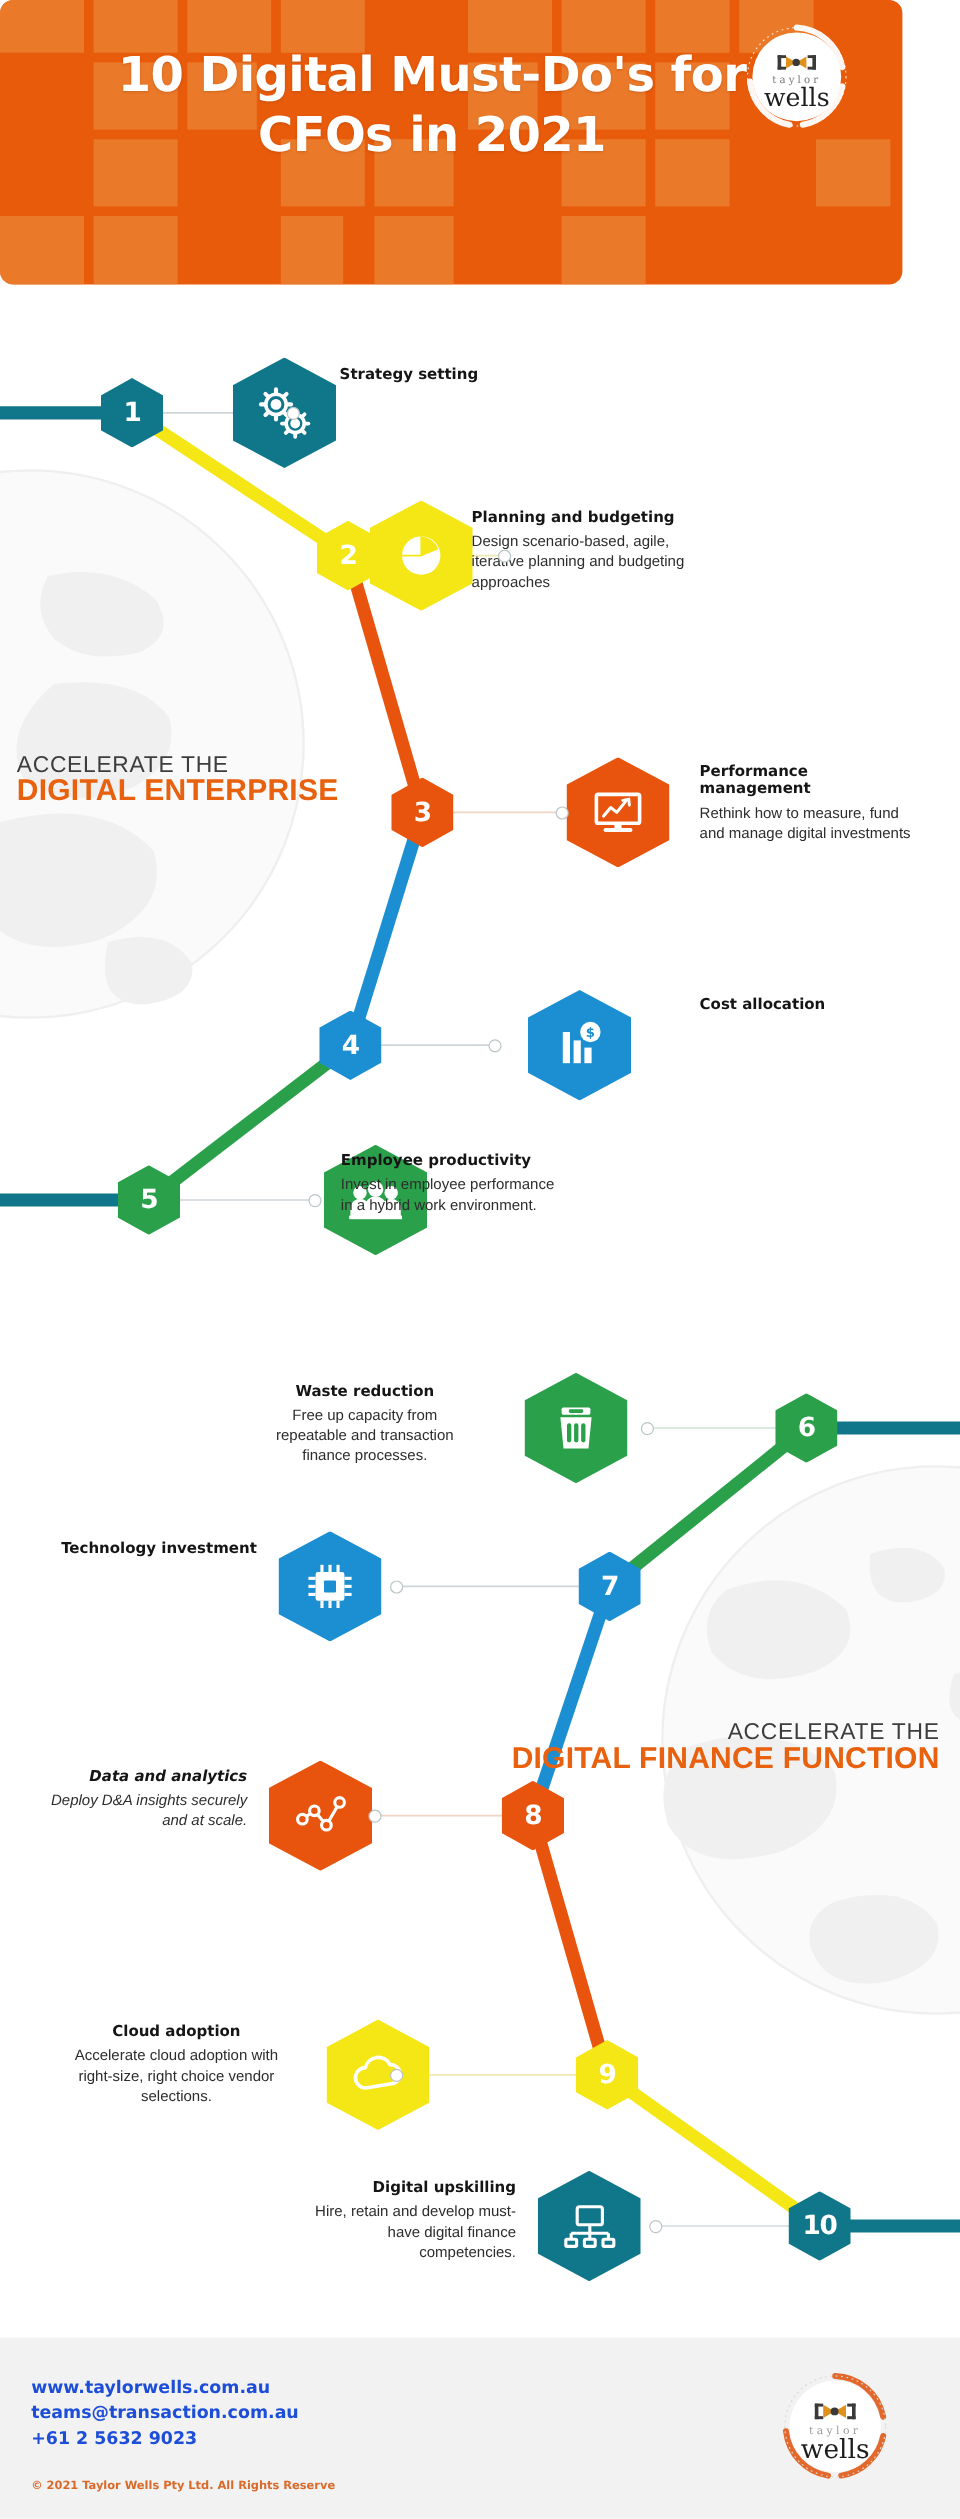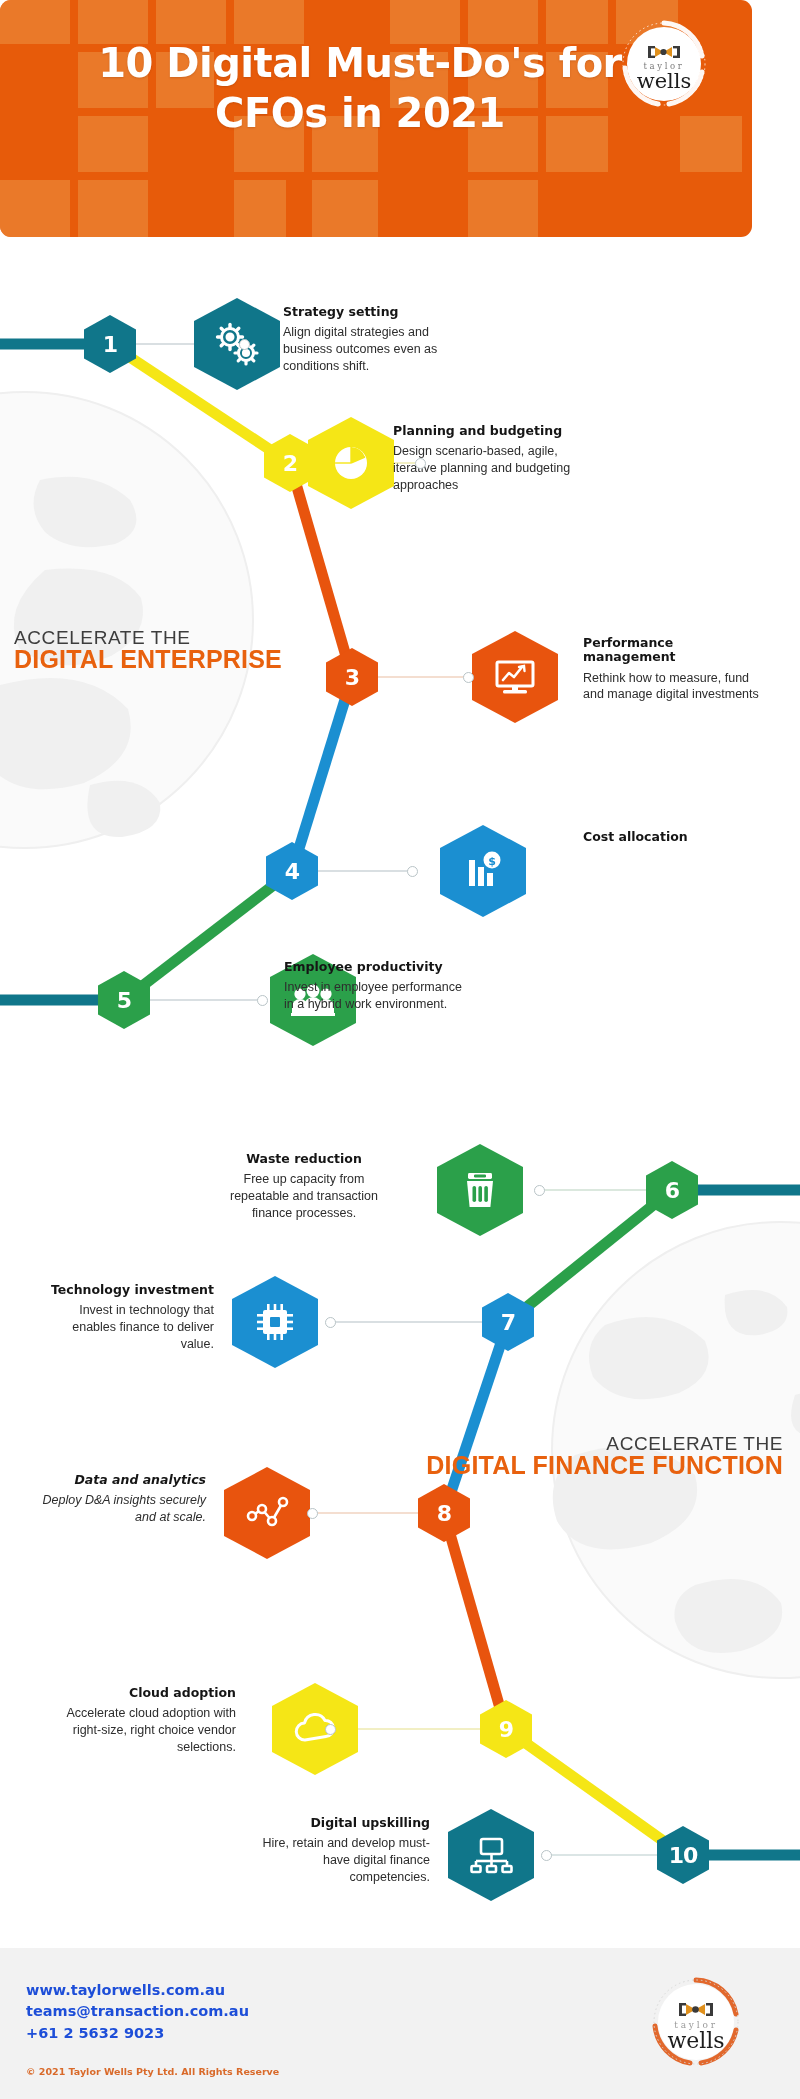--- a/index.html
+++ b/index.html
@@ -260,21 +260,20 @@
         <line x1="41" y1="32" x2="44" y2="32"></line>
       <line x1="25.2" y1="24.2" x2="27.4" y2="26.4"></line>
         <line x1="38.6" y1="37.6" x2="40.8" y2="39.8"></line>
       <line x1="40.8" y1="24.2" x2="38.6" y2="26.4"></line>
         <line x1="27.4" y1="37.6" x2="25.2" y2="39.8"></line>
     </g>
   </svg>
 </div>
 <div class="tb" style="left:283px; top:305px;">
   <div class="ttl">Strategy setting</div>
-  <div class="dsc">Align digital strategies and business outcomes even as conditions shift.</div>
 </div>
 
 <div class="numhex" style="left:264px; top:434px;">
   <div class="shape" style="background:#f5e616;"></div>
   <div class="num">2</div>
 </div>
 <div class="cdot" style="left:415px; top:458px;"></div>
 <div class="iconhex" style="left:308px; top:417px;">
   <div class="shape" style="background:#f5e616;"></div>
   <svg viewBox="0 0 48 46">
@@ -395,21 +394,20 @@
         <rect x="6" y="21.7" width="6" height="2.6"></rect>
       <rect x="6" y="28.4" width="6" height="2.6"></rect>
       <rect x="36" y="15" width="6" height="2.6"></rect>
         <rect x="36" y="21.7" width="6" height="2.6"></rect>
       <rect x="36" y="28.4" width="6" height="2.6"></rect>
     </g>
   </svg>
 </div>
 <div class="tb right" style="left:36px; top:1283px;">
   <div class="ttl">Technology investment</div>
-  <div class="dsc">Invest in technology that enables finance to deliver value.</div>
 </div>
 
 <div class="numhex" style="left:418px; top:1484px;">
   <div class="shape" style="background:#e8540e;"></div>
   <div class="num">8</div>
 </div>
 <div class="cdot" style="left:307px; top:1508px;"></div>
 <div class="iconhex" style="left:224px; top:1467px;">
   <div class="shape" style="background:#e8540e;"></div>
   <svg viewBox="0 0 48 46" stroke="#fff" fill="none">
@@ -429,21 +427,21 @@
   <div class="shape" style="background:#f5e616;"></div>
   <div class="num">9</div>
 </div>
 <div class="cdot" style="left:325px; top:1724px;"></div>
 <div class="iconhex" style="left:272px; top:1683px;">
   <div class="shape" style="background:#f5e616;"></div>
   <svg viewBox="0 0 48 46">
     <path d="M14 34 a8.5 8.5 0 0 1 -0.5 -17 a11 11 0 0 1 20.5 -2.5 a8 8 0 0 1 1 16 Z" fill="#f5e616" stroke="#ffffff" stroke-width="3" stroke-linejoin="round"></path>
   </svg>
 </div>
-<div class="tb right" style="left:58px; top:1686px;">
+<div class="tb right" style="left:58px; top:1686px;text-align:center;">
   <div class="ttl">Cloud adoption</div>
   <div class="dsc">Accelerate cloud adoption with right-size, right choice vendor selections.</div>
 </div>
 
 <div class="numhex" style="left:657px; top:1826px;">
   <div class="shape" style="background:#10768a;"></div>
   <div class="num">10</div>
 </div>
 <div class="cdot" style="left:541px; top:1850px;"></div>
 <div class="iconhex" style="left:448px; top:1809px;">

